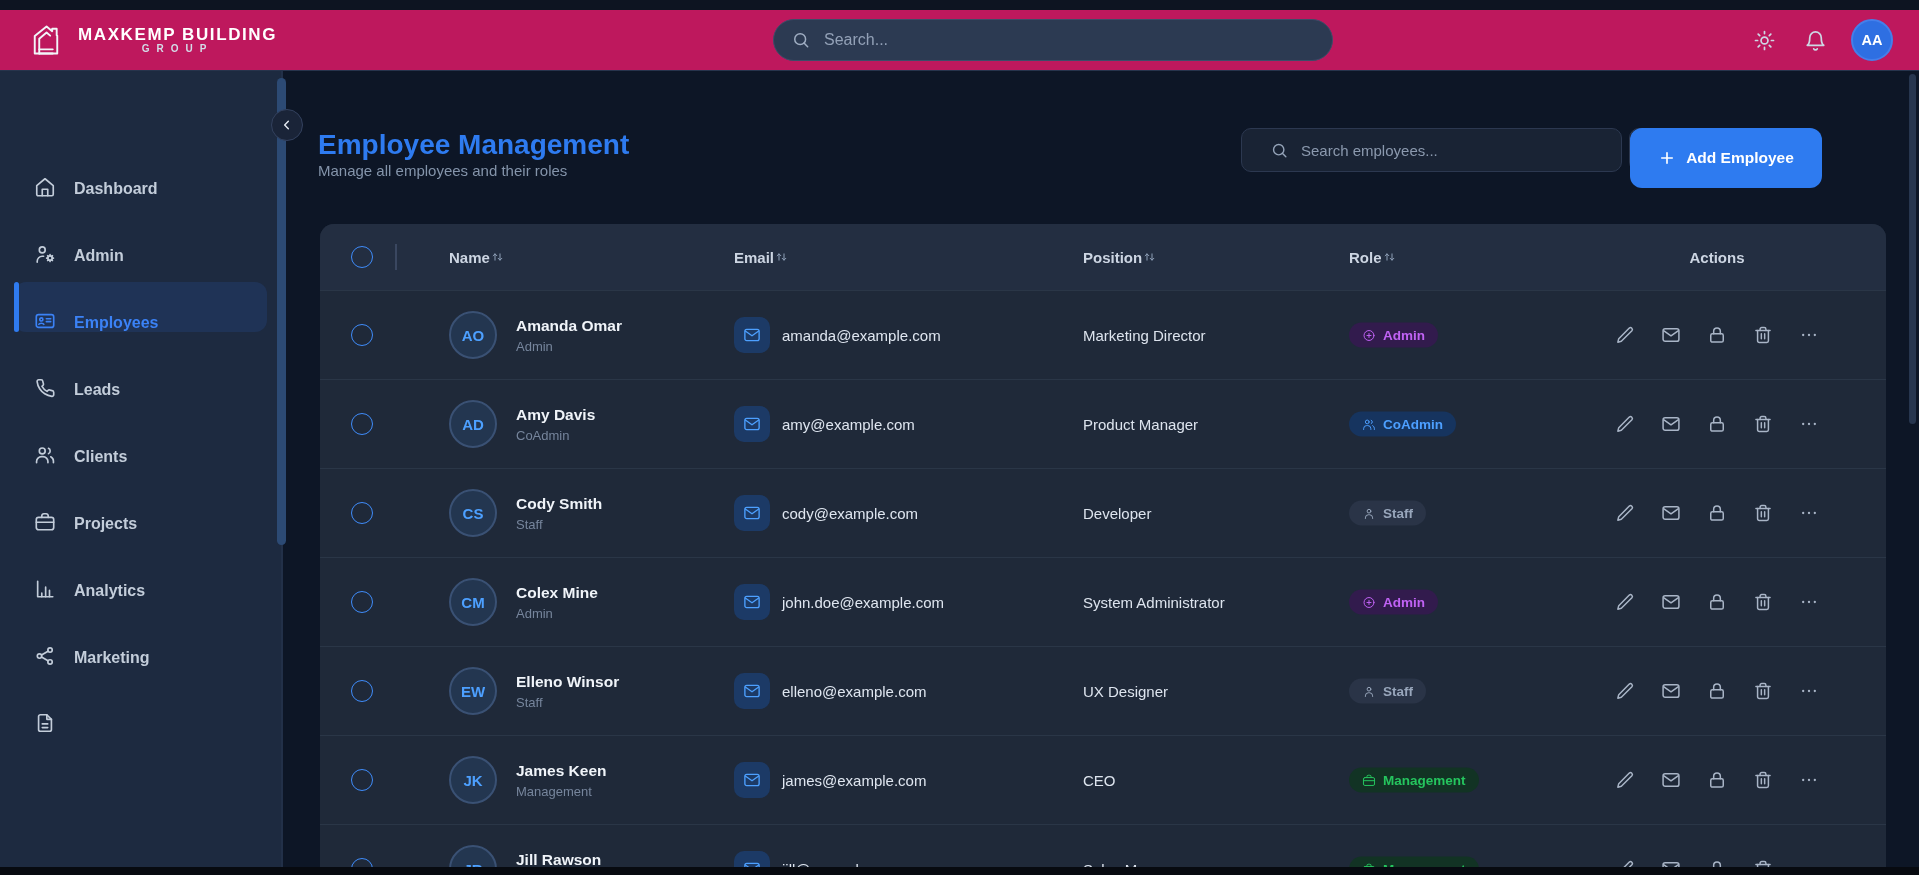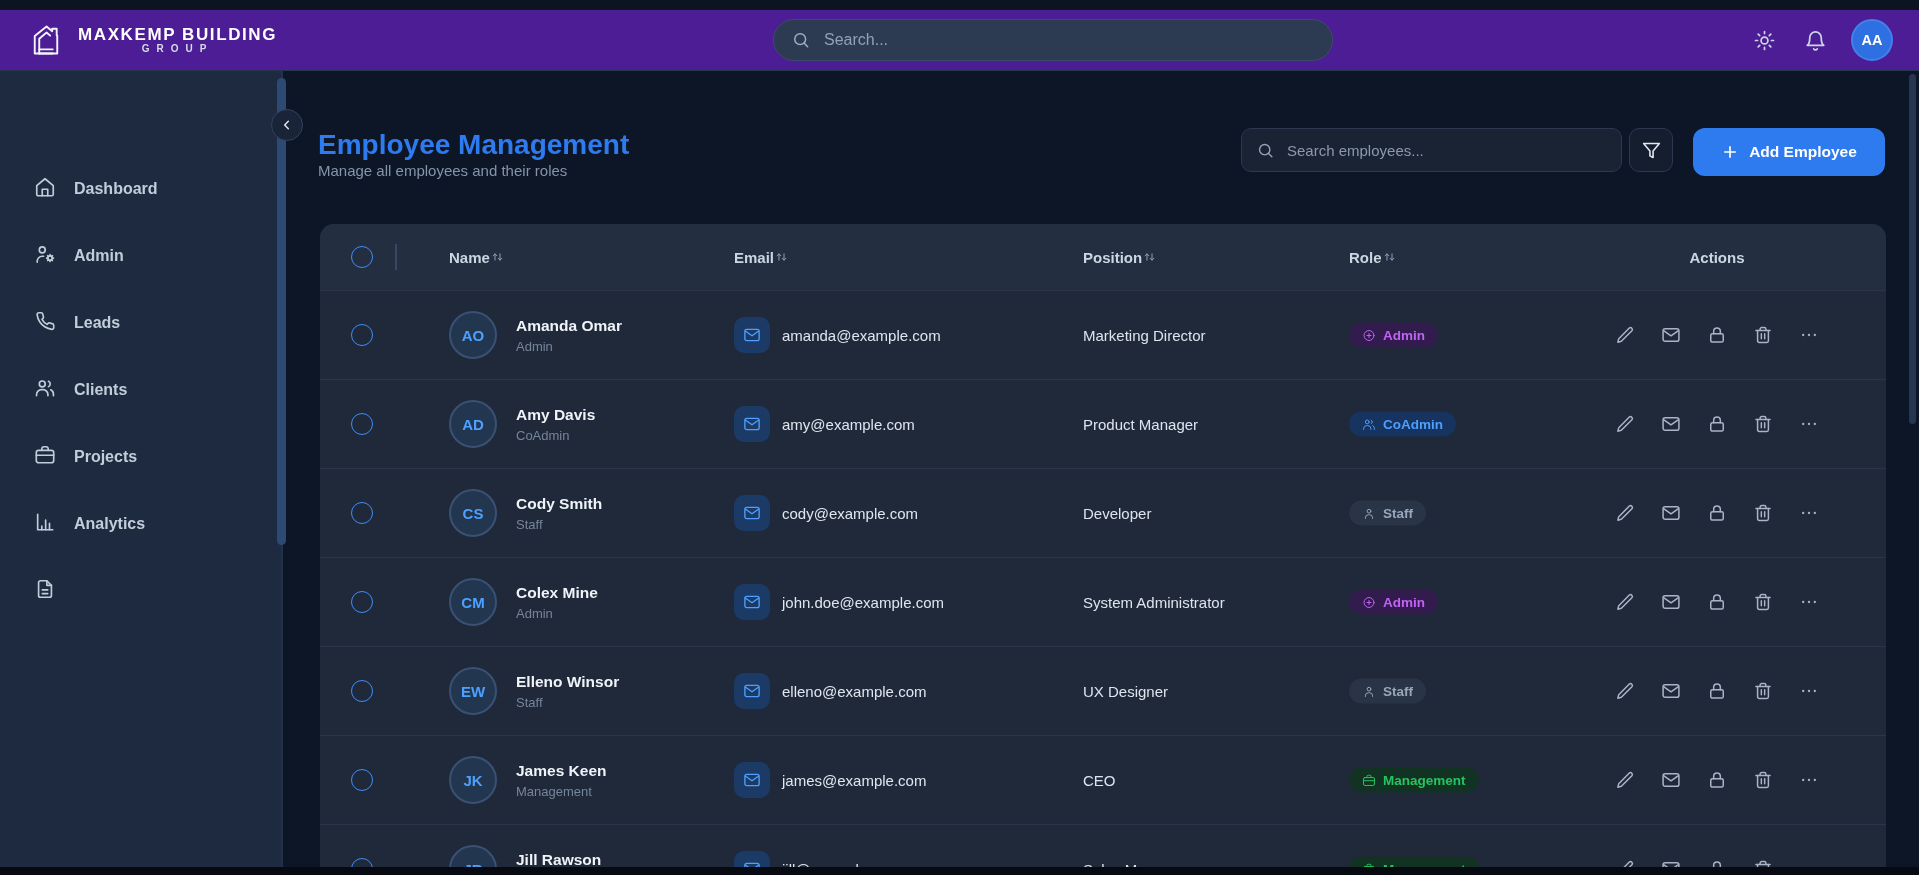--- a/index.html
+++ b/index.html
@@ -4,21 +4,21 @@
 <style>
   html,body{margin:0;padding:0}
   body{
     width:1919px;height:875px;position:relative;overflow:hidden;
     background:#0d1626;font-family:"Liberation Sans","DejaVu Sans",sans-serif;
     -webkit-font-smoothing:antialiased;
   }
   svg{display:block}
   
   .top-strip{position:absolute;top:0;left:0;width:100%;height:10px;background:#0d1421}
-  .topbar{position:absolute;top:10px;left:0;width:100%;height:60px;background:#4c1d95;border-bottom:1px solid #27344c;z-index:5}
+  .topbar{position:absolute;top:10px;left:0;width:100%;height:60px;background:#be185d;border-bottom:1px solid #27344c;z-index:5}
   .brand{position:absolute;left:28px;top:0;height:60px;display:flex;align-items:center;gap:14px}
   .brand-icon{color:#f2f5f9}
   .brand-text{display:flex;flex-direction:column;line-height:1}
   .brand-line1{color:#ffffff;font-weight:800;font-size:17px;letter-spacing:1.6px}
   .brand-line2{color:#d4dcе8;color:#d4dce8;font-size:10px;letter-spacing:7px;text-align:center;margin-top:1px;font-weight:600}
   .topbar-search{position:absolute;left:773px;top:9px;width:560px;height:42px;box-sizing:border-box;
     background:#2c3a52;border:1px solid #3c4c68;border-radius:21px;display:flex;align-items:center;padding:0 17px;gap:11px}
   .topbar-search .s-icon{color:#9fadc2}
   .topbar-search input{flex:1;background:transparent;border:none;outline:none;color:#dfe6f0;font-size:16px;font-family:inherit}
   .topbar-search input::placeholder{color:#93a1b7}
@@ -38,27 +38,27 @@
   .nav-label{white-space:nowrap}
   .sb-track{position:absolute;left:281px;top:70px;width:2px;height:798px;background:#223048}
   .sb-thumb{position:absolute;left:277px;top:78px;width:9px;height:467px;border-radius:5px;background:#2c4a74;cursor:grab;z-index:4}
   .collapse-btn{position:absolute;left:271px;top:109px;width:30px;height:30px;border-radius:50%;background:#1a2438;
     border:1px solid #33415e;display:flex;align-items:center;justify-content:center;color:#e2e8f0;cursor:pointer;z-index:6}
   .main-scroll{position:absolute;left:1909px;top:74px;width:7px;height:350px;border-radius:4px;background:#27364f;cursor:grab}
   
   .page-title{position:absolute;left:318px;top:110px;font-size:28px;font-weight:800;color:#2e7bf0}
   .page-subtitle{position:absolute;left:318px;top:162px;font-size:15px;color:#8494aa}
   .emp-search{position:absolute;left:1241px;top:128px;width:381px;height:44px;box-sizing:border-box;background:#192334;
-    border:1px solid #2c3850;border-radius:10px;display:flex;align-items:center;padding:0 14px;gap:10px}
+    border:1px solid #2c3850;border-radius:10px;display:flex;align-items:center;padding:0 28px;gap:10px}
   .emp-search .s-icon{color:#94a3b8}
   .emp-search input{flex:1;background:transparent;border:none;outline:none;color:#dfe6f0;font-size:15px;font-family:inherit}
   .emp-search input::placeholder{color:#8b99ae}
   .filter-btn{position:absolute;left:1629px;top:128px;width:44px;height:44px;box-sizing:border-box;background:#141e2f;
     border:1px solid #2c3850;border-radius:10px;display:flex;align-items:center;justify-content:center;color:#e3e9f2;cursor:pointer}
-  .add-btn{position:absolute;left:1693px;top:128px;width:192px;height:48px;background:#2e7bf0;border:none;border-radius:12px;
+  .add-btn{position:absolute;left:1630px;top:128px;width:192px;height:60px;background:#2e7bf0;border:none;border-radius:12px;
     display:flex;align-items:center;justify-content:center;gap:10px;color:#ffffff;font-size:15.5px;font-weight:700;
     font-family:inherit;cursor:pointer}
   
   .card{position:absolute;left:320px;top:224px;width:1566px;height:700px;background:#1f2939;border-radius:14px 14px 0 0;overflow:hidden}
   .thead{position:relative;height:66px;background:#232e41}
   .th{position:absolute;top:50%;transform:translateY(-50%);display:flex;align-items:center;
     color:#ccd5e2;font-size:15px;font-weight:700}
   .th .sort{color:#8fa0b8;display:flex}
   .cb{position:absolute;top:50%;transform:translateY(-50%);left:31px;width:22px;height:22px;border:1.5px solid #3f8cfa;
     border-radius:50%;box-sizing:border-box;cursor:pointer;background:transparent}
@@ -142,20 +142,31 @@
         <span class="nav-icon">
           <svg width="22" height="22" viewBox="0 0 24 24" fill="none" stroke="currentColor" stroke-width="1.8" stroke-linecap="round" stroke-linejoin="round">
             <circle cx="9" cy="7.5" r="3.2"></circle>
             <path d="M3.5 21v-1a5.5 5.5 0 0 1 5.5-5.5h1.5"></path>
             <circle cx="17.5" cy="16.5" r="2.4"></circle>
             <path d="M17.5 12.7v1.4M17.5 18.9v1.4M21.2 16.5h-1.3M15.1 16.5h-1.3M20.1 13.9l-1 1M15.9 18.1l-1 1M20.1 19.1l-1-1M15.9 14.9l-1-1"></path>
           </svg>
         </span>
         <span class="nav-label">Admin</span>
       </div>
+      <div class="nav-item active">
+        <span class="nav-icon">
+          <svg width="22" height="22" viewBox="0 0 24 24" fill="none" stroke="currentColor" stroke-width="1.8" stroke-linecap="round" stroke-linejoin="round">
+            <rect x="2.5" y="5" width="19" height="14" rx="2.5"></rect>
+            <circle cx="8" cy="10.3" r="1.7"></circle>
+            <path d="M5.3 15.6c.6-1.6 4.8-1.6 5.4 0"></path>
+            <path d="M13.5 9.5h4.7M13.5 12.7h4.7"></path>
+          </svg>
+        </span>
+        <span class="nav-label">Employees</span>
+      </div>
       <div class="nav-item">
         <span class="nav-icon">
           <svg width="22" height="22" viewBox="0 0 24 24" fill="none" stroke="currentColor" stroke-width="1.8" stroke-linecap="round" stroke-linejoin="round">
             <path d="M21.5 16.7v2.6a1.8 1.8 0 0 1-2 1.8 18 18 0 0 1-7.8-2.8 17.6 17.6 0 0 1-5.5-5.5A18 18 0 0 1 3.4 5a1.8 1.8 0 0 1 1.8-2h2.6a1.8 1.8 0 0 1 1.8 1.6c.1.9.33 1.74.64 2.56a1.8 1.8 0 0 1-.4 1.9L8.7 10.2a14.5 14.5 0 0 0 5.5 5.5l1.15-1.15a1.8 1.8 0 0 1 1.9-.4c.82.3 1.66.53 2.56.64a1.8 1.8 0 0 1 1.6 1.9Z"></path>
           </svg>
         </span>
         <span class="nav-label">Leads</span>
       </div>
       <div class="nav-item">
         <span class="nav-icon">
@@ -179,20 +190,31 @@
         <span class="nav-label">Projects</span>
       </div>
       <div class="nav-item">
         <span class="nav-icon">
           <svg width="22" height="22" viewBox="0 0 24 24" fill="none" stroke="currentColor" stroke-width="1.8" stroke-linecap="round" stroke-linejoin="round">
             <path d="M4 3.5v17h16.5"></path>
             <path d="M8.5 20.5v-4M12.7 20.5V10M16.9 20.5v-7"></path>
           </svg>
         </span>
         <span class="nav-label">Analytics</span>
+      </div>
+      <div class="nav-item">
+        <span class="nav-icon">
+          <svg width="22" height="22" viewBox="0 0 24 24" fill="none" stroke="currentColor" stroke-width="1.8" stroke-linecap="round" stroke-linejoin="round">
+            <circle cx="17.5" cy="5.5" r="2.4"></circle>
+            <circle cx="6" cy="12" r="2.4"></circle>
+            <circle cx="17.5" cy="18.5" r="2.4"></circle>
+            <path d="m8.2 10.9 7.1-4.1M8.2 13.1l7.1 4.1"></path>
+          </svg>
+        </span>
+        <span class="nav-label">Marketing</span>
       </div>
       <div class="nav-item">
         <span class="nav-icon">
           <svg width="22" height="22" viewBox="0 0 24 24" fill="none" stroke="currentColor" stroke-width="1.8" stroke-linecap="round" stroke-linejoin="round">
             <path d="M14 3H7a2 2 0 0 0-2 2v14a2 2 0 0 0 2 2h10a2 2 0 0 0 2-2V8Z"></path>
             <path d="M14 3v5h5"></path>
             <path d="M9 13h6M9 17h6"></path>
           </svg>
         </span>
         <span class="nav-label"></span>

